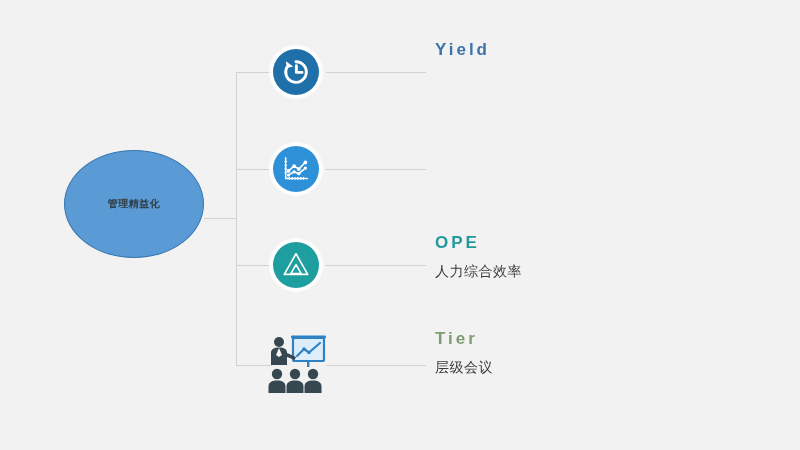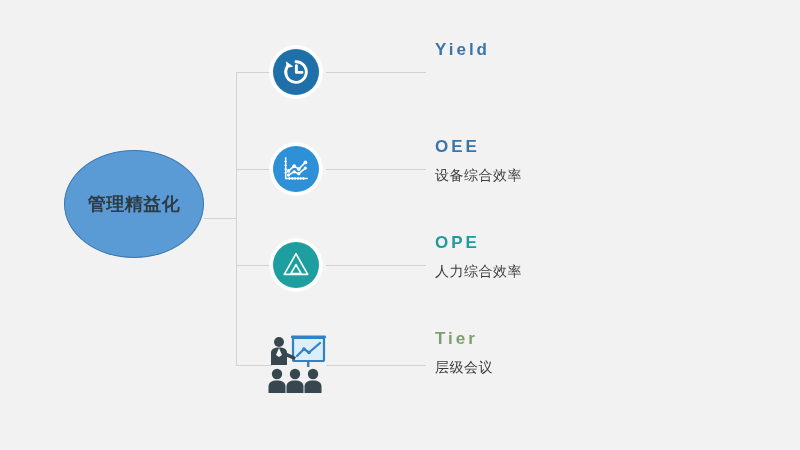--- a/index.html
+++ b/index.html
@@ -37,21 +37,21 @@
     height: 108px;
     border-radius: 50%;
     background: #5B9BD5;
     border: 1.5px solid #3A77B0;
     box-sizing: border-box;
     display: flex;
     align-items: center;
     justify-content: center;
   }
   #hub-label {
-    font-size: 18px;
+    font-size: 10px;
     font-weight: bold;
     color: #2E3B44;
     letter-spacing: 0.5px;
     white-space: nowrap;
   }
 
   
   .row {
     position: absolute;
     left: 260px;
@@ -161,24 +161,20 @@
             <circle cx="19" cy="16" r="2"></circle>
               <circle cx="26" cy="9" r="2"></circle>
             <circle cx="8" cy="22.5" r="1.7"></circle>
               <circle cx="14" cy="19" r="1.7"></circle>
             <circle cx="19" cy="21" r="1.7"></circle>
               <circle cx="26" cy="15" r="1.7"></circle>
           </g>
         </svg>
       </div>
     </div>
-    <div class="text-block">
-      <p class="kpi-title" style="color:#3C74A8;">OEE</p>
-      <p class="kpi-sub">设备综合效率</p>
-    </div>
   </div>
 
   <div class="row" style="top:229px;">
     <div class="icon-wrap">
       <div class="icon-circle" style="background:#1E9E9E;">
         <svg width="30" height="30" viewBox="0 0 32 32" aria-hidden="true">
           <g fill="none" stroke="#FFFFFF" stroke-width="1.7" stroke-linejoin="round">
             <path d="M16 4 L28.5 26 L3.5 26 Z"></path>
             <path d="M16 15.5 L21.5 25.2 L10.5 25.2 Z"></path>
           </g>

